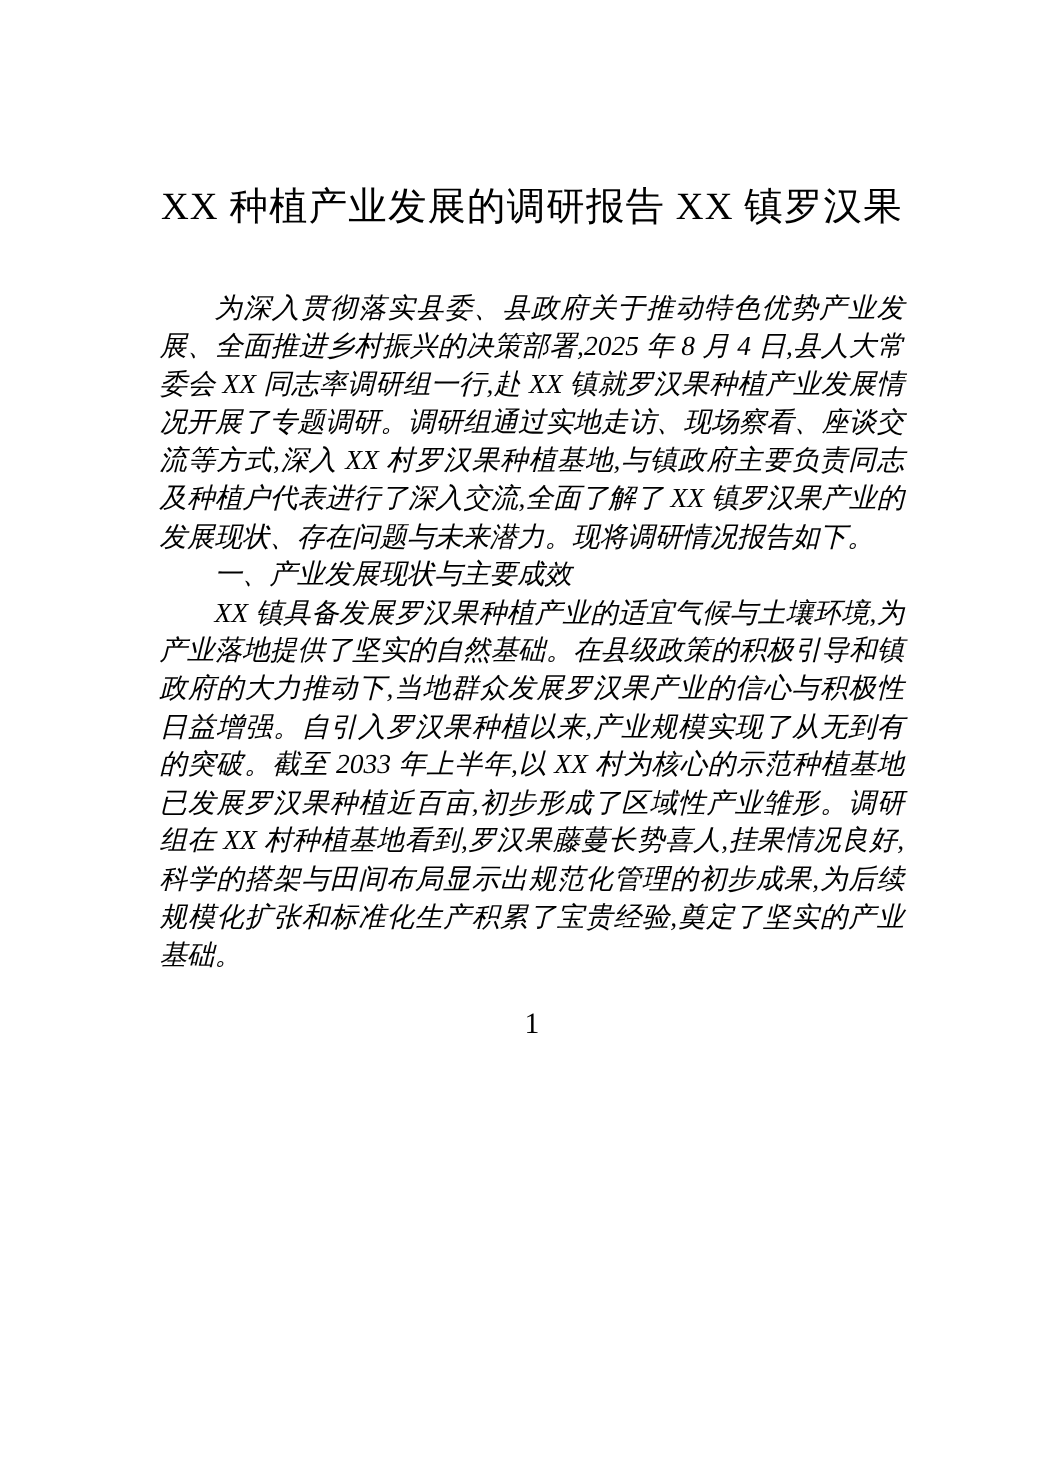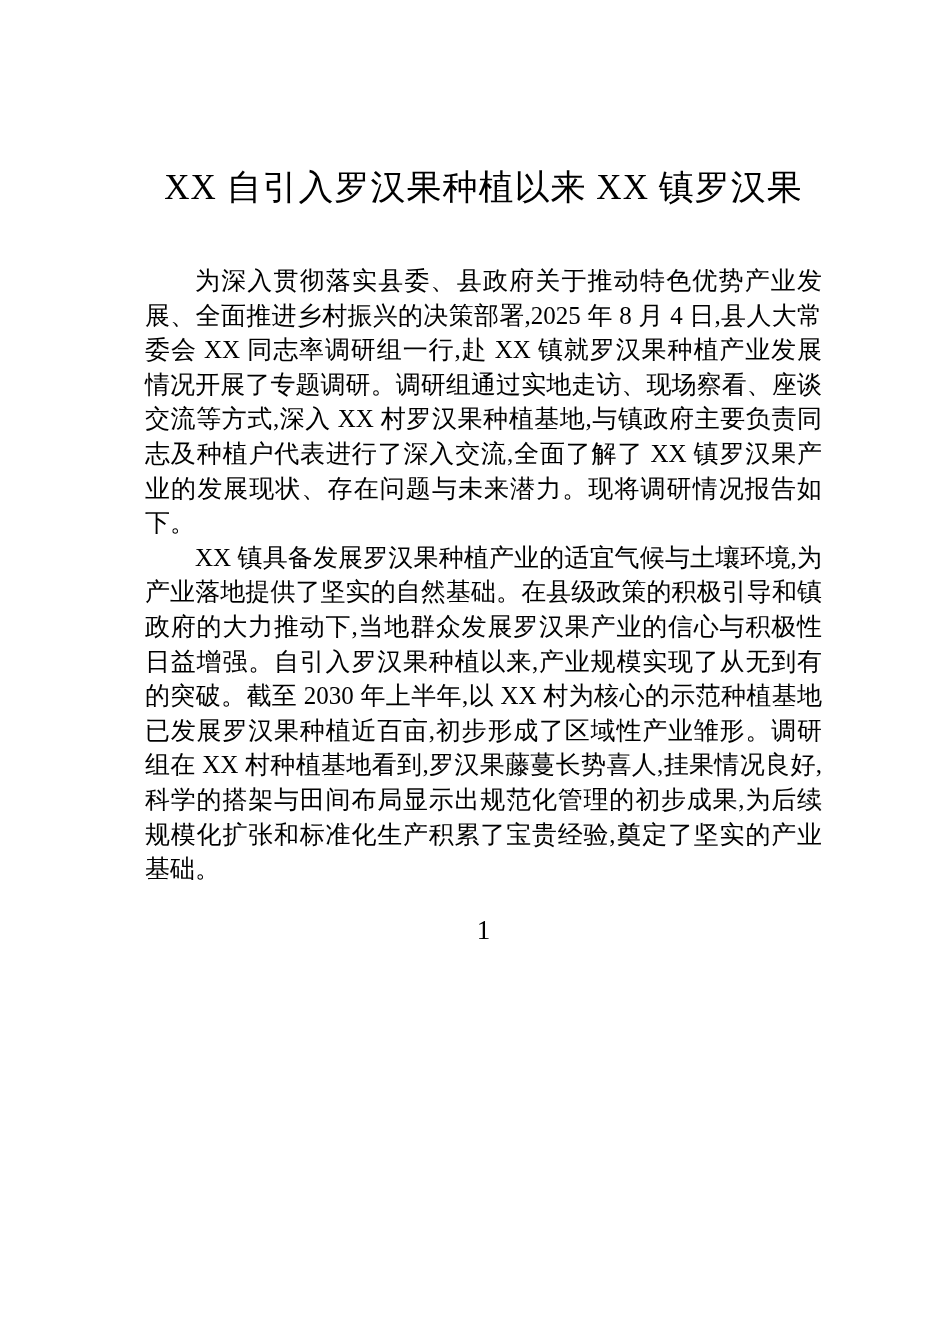--- a/index.html
+++ b/index.html
@@ -34,39 +34,41 @@
     margin-top: 40px;
     font-size: 25px;
     line-height: 34.6px;
     text-align: justify;
     text-justify: inter-ideograph;
   }
   .para {
     margin: 0;
     padding: 0;
     text-indent: 2em;
+    font-style: italic;
   }
   .doc-footer {
     margin-top: 28px;
     text-align: center;
     font-size: 27px;
     line-height: 30px;
   }
 </style>
 </head>
 <body>
 
 <div class="page">
 
   <h1 class="doc-title">
-    <span class="title-line">XX 自引入罗汉果种植以来 XX 镇罗汉果</span>
+    <span class="title-line">XX 种植产业发展的调研报告 XX 镇罗汉果</span>
   </h1>
 
   <div class="doc-body">
     <p class="para">为深入贯彻落实县委、县政府关于推动特色优势产业发展、全面推进乡村振兴的决策部署,2025 年 8 月 4 日,县人大常委会 XX 同志率调研组一行,赴 XX 镇就罗汉果种植产业发展情况开展了专题调研。调研组通过实地走访、现场察看、座谈交流等方式,深入 XX 村罗汉果种植基地,与镇政府主要负责同志及种植户代表进行了深入交流,全面了解了 XX 镇罗汉果产业的发展现状、存在问题与未来潜力。现将调研情况报告如下。</p>
-    <p class="para">XX 镇具备发展罗汉果种植产业的适宜气候与土壤环境,为产业落地提供了坚实的自然基础。在县级政策的积极引导和镇政府的大力推动下,当地群众发展罗汉果产业的信心与积极性日益增强。自引入罗汉果种植以来,产业规模实现了从无到有的突破。截至 2030 年上半年,以 XX 村为核心的示范种植基地已发展罗汉果种植近百亩,初步形成了区域性产业雏形。调研组在 XX 村种植基地看到,罗汉果藤蔓长势喜人,挂果情况良好,科学的搭架与田间布局显示出规范化管理的初步成果,为后续规模化扩张和标准化生产积累了宝贵经验,奠定了坚实的产业基础。</p>
+    <p class="para">一、产业发展现状与主要成效</p>
+    <p class="para">XX 镇具备发展罗汉果种植产业的适宜气候与土壤环境,为产业落地提供了坚实的自然基础。在县级政策的积极引导和镇政府的大力推动下,当地群众发展罗汉果产业的信心与积极性日益增强。自引入罗汉果种植以来,产业规模实现了从无到有的突破。截至 2033 年上半年,以 XX 村为核心的示范种植基地已发展罗汉果种植近百亩,初步形成了区域性产业雏形。调研组在 XX 村种植基地看到,罗汉果藤蔓长势喜人,挂果情况良好,科学的搭架与田间布局显示出规范化管理的初步成果,为后续规模化扩张和标准化生产积累了宝贵经验,奠定了坚实的产业基础。</p>
   </div>
 
   <div class="doc-footer">
     <span class="page-number">1</span>
   </div>
 
 </div>
 
 </body></html>

